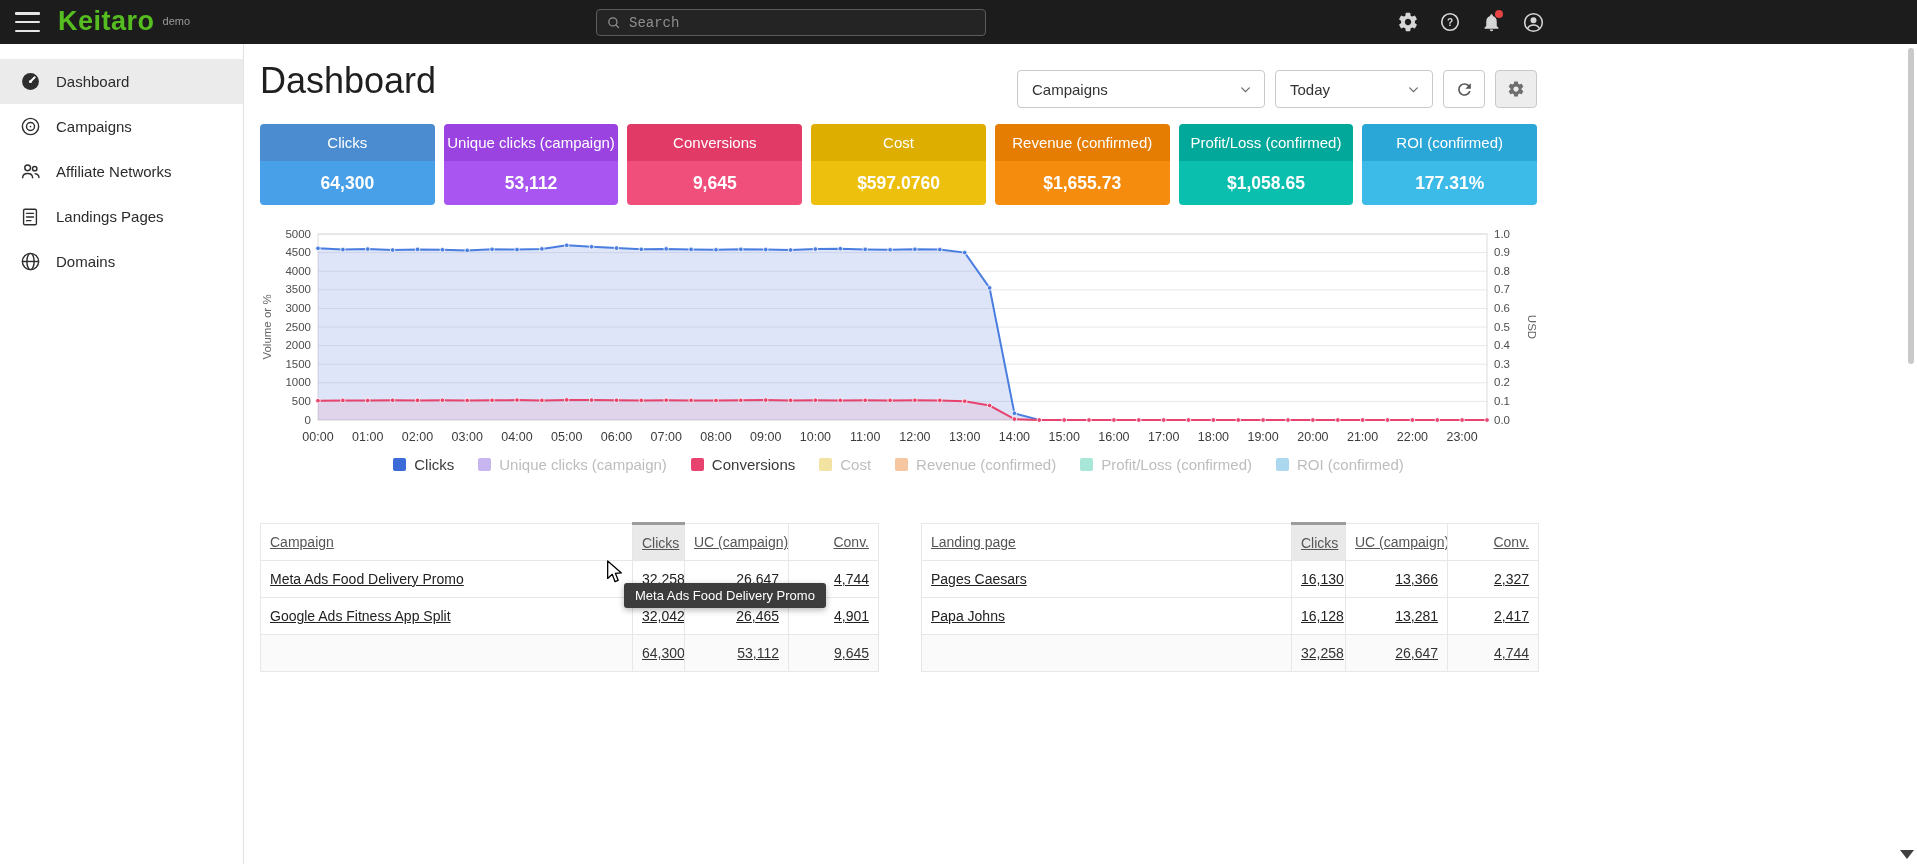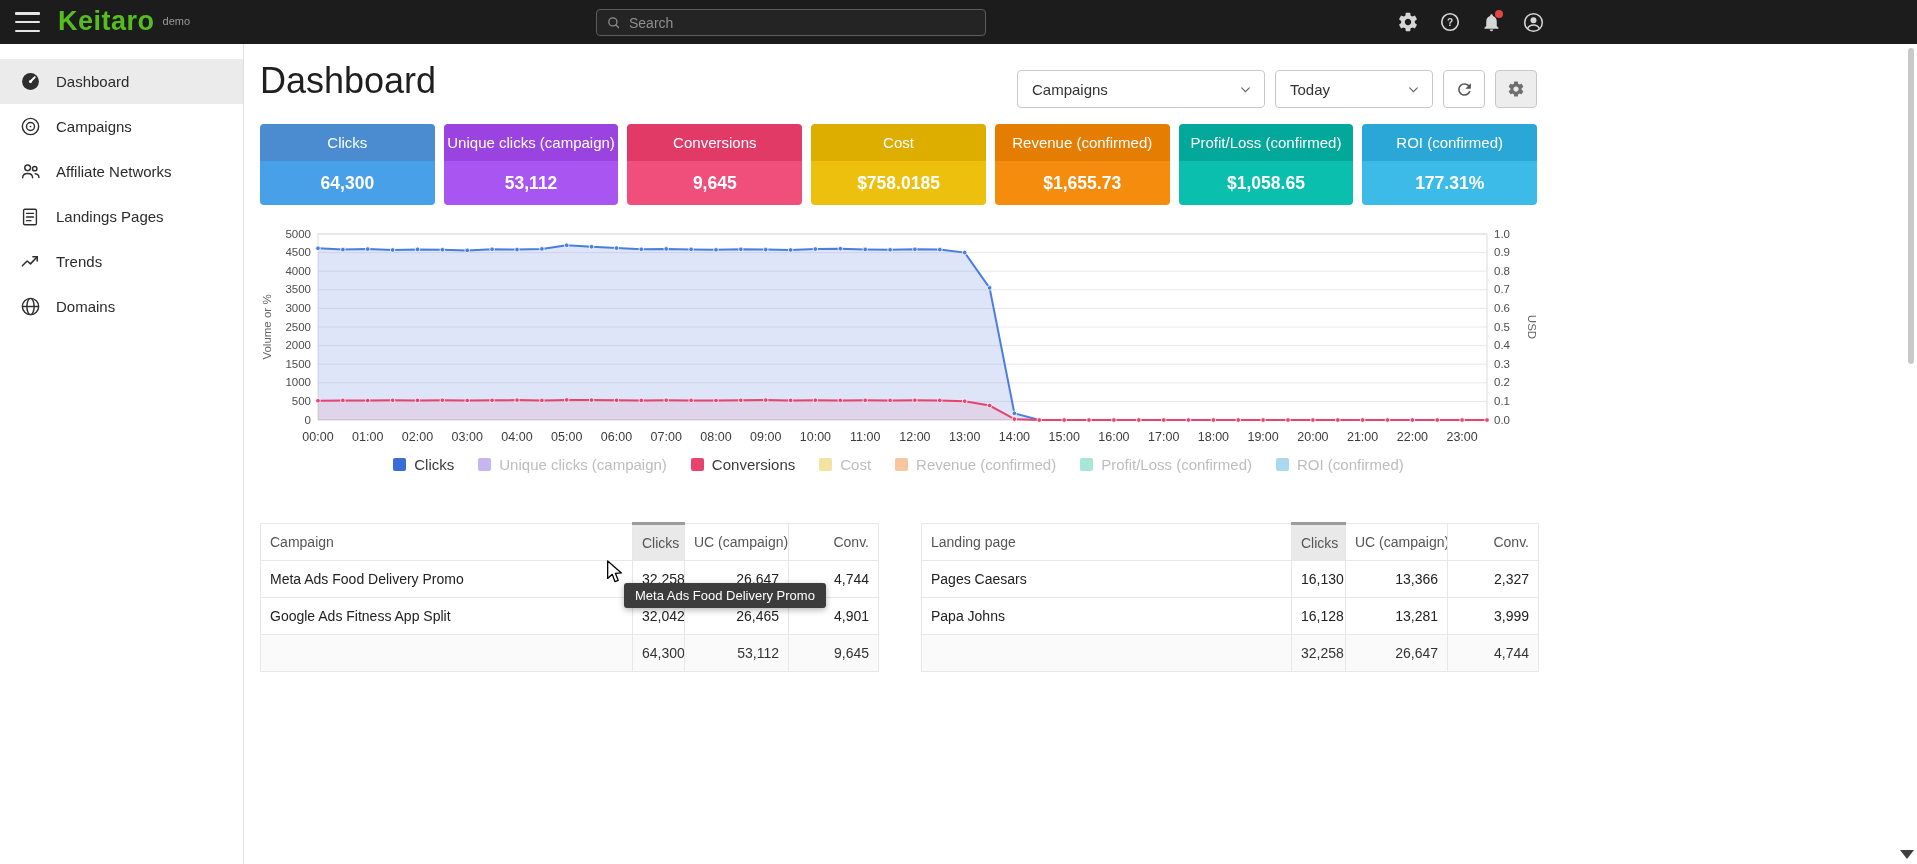--- a/index.html
+++ b/index.html
@@ -8,21 +8,21 @@
   .page{position:relative;width:1917px;height:864px;background:#fff;overflow:hidden;}
 
   
   .topbar{position:absolute;top:0;left:0;width:100%;height:44px;background:#1c1c1c;z-index:6;}
   .hamburger{position:absolute;left:15px;top:12px;width:25px;height:20px;display:flex;flex-direction:column;justify-content:space-between;cursor:pointer;}
   .hamburger span{display:block;height:2.5px;background:#e6e6e6;border-radius:1px;}
   .logo-wrap{position:absolute;left:58px;top:6px;display:flex;align-items:flex-start;gap:8px;}
   .logo{font-size:27px;font-weight:bold;color:#55bd20;letter-spacing:.5px;line-height:31px;cursor:pointer;}
   .env{font-size:11px;color:#9a9a9a;margin-top:9px;}
   .search{position:absolute;left:596px;top:9px;width:390px;height:27px;background:#242424;border:1px solid #5c5c5c;border-radius:4px;display:flex;align-items:center;padding:0 9px;gap:8px;}
-  .search input{flex:1;background:transparent;border:0;outline:none;color:#ddd;font-size:14px;font-family:Liberation Sans, sans-serif;}
+  .search input{flex:1;background:transparent;border:0;outline:none;color:#ddd;font-size:14px;font-family:Liberation Mono, monospace;}
   .search input::placeholder{color:#8f8f8f;}
   .top-icons{position:absolute;left:1396px;top:0;height:44px;display:flex;align-items:center;gap:19px;}
   .tico{width:23px;height:23px;position:relative;cursor:pointer;display:flex;align-items:center;justify-content:center;}
   .bell-dot{position:absolute;top:-1px;right:0;width:8px;height:8px;border-radius:50%;background:#e84343;}
 
   
   .sidebar{position:absolute;left:0;top:44px;width:244px;height:820px;background:#fff;border-right:1px solid #e2e2e2;padding-top:15px;z-index:5;}
   .side-item{height:45px;display:flex;align-items:center;padding:0 16px 0 18px;gap:14px;font-size:15px;color:#2b2b2b;cursor:pointer;}
   .side-item.active{background:#ebebeb;}
   .side-icon{width:24px;height:24px;flex:0 0 24px;display:flex;align-items:center;justify-content:center;}
@@ -50,21 +50,21 @@
   svg text.xtick{font-size:12.5px;fill:#3c3c3c;font-family:"Liberation Sans",sans-serif;}
   svg text.atitle{font-size:11.5px;fill:#666;font-family:"Liberation Sans",sans-serif;}
   .legend{position:absolute;left:0;top:412px;width:100%;display:flex;justify-content:center;gap:24px;}
   .lg-item{display:flex;align-items:center;gap:8px;font-size:15px;color:#3a3a3a;cursor:pointer;white-space:nowrap;}
   .lg-item.off{color:#bdbdbd;}
   .lg-sq{width:13px;height:13px;border-radius:2px;display:inline-block;flex:0 0 13px;}
 
   
   .tables{position:absolute;left:0;top:478px;width:100%;display:flex;gap:42px;}
   .dtable{border-collapse:collapse;table-layout:fixed;font-size:14px;color:#222;background:#fff;}
-  .dtable th,.dtable td{border:1px solid #e7e7e7;height:37px;padding:0 9px;overflow:hidden;white-space:nowrap;}
+  .dtable th,.dtable td{border:1px solid #e7e7e7;height:37px;padding:0 9px;overflow:hidden;white-space:nowrap;text-decoration:underline;}
   .dtable th{font-weight:400;color:#555;text-align:left;background:#fff;cursor:pointer;}
   .dtable th.num,.dtable td.num{text-align:right;}
   .dtable th.sorted{background:#e9e9e9;border-top:3px solid #9c9c9c;}
   .dtable tbody tr{cursor:pointer;}
   .dtable tfoot td{background:#fafafa;color:#333;}
 
   
   .tooltip{position:absolute;left:624px;top:583px;background:#3c3c3c;color:#fff;font-size:13px;padding:5px 11px;border-radius:3px;z-index:9;box-shadow:0 2px 6px rgba(0,0,0,.3);white-space:nowrap;}
   .cursor{position:absolute;left:604px;top:560px;z-index:10;}
   .scroll-thumb{position:absolute;right:3px;top:48px;width:6px;height:316px;background:#c9c9c9;border-radius:3px;cursor:pointer;z-index:7;}
@@ -160,29 +160,20 @@
             <rect x="5" y="3.5" width="14" height="17" rx="1.5"></rect>
             <line x1="8.2" y1="8" x2="15.8" y2="8"></line>
             <line x1="8.2" y1="12" x2="15.8" y2="12"></line>
             <line x1="8.2" y1="16" x2="13" y2="16"></line>
           </svg>
         </span>
         <span class="side-label">Landings Pages</span>
       </div>
       <div class="side-item">
         <span class="side-icon">
-          <svg viewBox="0 0 24 24" width="23" height="23" fill="none" stroke="#2e2e2e" stroke-width="1.6" stroke-linecap="round" stroke-linejoin="round">
-            <path d="M3.5 16.5l5-5 3.5 3 7-7.5"></path>
-            <path d="M14.5 7H19v4.5"></path>
-          </svg>
-        </span>
-        <span class="side-label">Trends</span>
-      </div>
-      <div class="side-item">
-        <span class="side-icon">
           <svg viewBox="0 0 24 24" width="23" height="23" fill="none" stroke="#2e2e2e" stroke-width="1.5">
             <circle cx="12" cy="12" r="8.5"></circle>
             <ellipse cx="12" cy="12" rx="3.8" ry="8.5"></ellipse>
             <line x1="3.5" y1="12" x2="20.5" y2="12"></line>
           </svg>
         </span>
         <span class="side-label">Domains</span>
       </div>
     </nav>
 
@@ -230,21 +221,21 @@
         <div class="card">
           <div class="card-label" style="background:#9a43e0">Unique clicks (campaign)</div>
           <div class="card-value" style="background:#a855f2">53,112</div>
         </div>
         <div class="card">
           <div class="card-label" style="background:#e23a67">Conversions</div>
           <div class="card-value" style="background:#f04e7b">9,645</div>
         </div>
         <div class="card">
           <div class="card-label" style="background:#ddad00">Cost</div>
-          <div class="card-value" style="background:#eec00e">$758.0185</div>
+          <div class="card-value" style="background:#eec00e">$597.0760</div>
         </div>
         <div class="card">
           <div class="card-label" style="background:#e57d03">Revenue (confirmed)</div>
           <div class="card-value" style="background:#f68c0e">$1,655.73</div>
         </div>
         <div class="card">
           <div class="card-label" style="background:#02a899">Profit/Loss (confirmed)</div>
           <div class="card-value" style="background:#0bbfae">$1,058.65</div>
         </div>
         <div class="card">
@@ -506,21 +497,21 @@
               <tr>
                 <td class="">Pages Caesars</td>
                 <td class="num">16,130</td>
                 <td class="num">13,366</td>
                 <td class="num">2,327</td>
               </tr>
               <tr>
                 <td class="">Papa Johns</td>
                 <td class="num">16,128</td>
                 <td class="num">13,281</td>
-                <td class="num">3,999</td>
+                <td class="num">2,417</td>
               </tr>
             </tbody>
             <tfoot>
               <tr>
                 <td class=""></td>
                 <td class="num">32,258</td>
                 <td class="num">26,647</td>
                 <td class="num">4,744</td>
               </tr>
             </tfoot>

